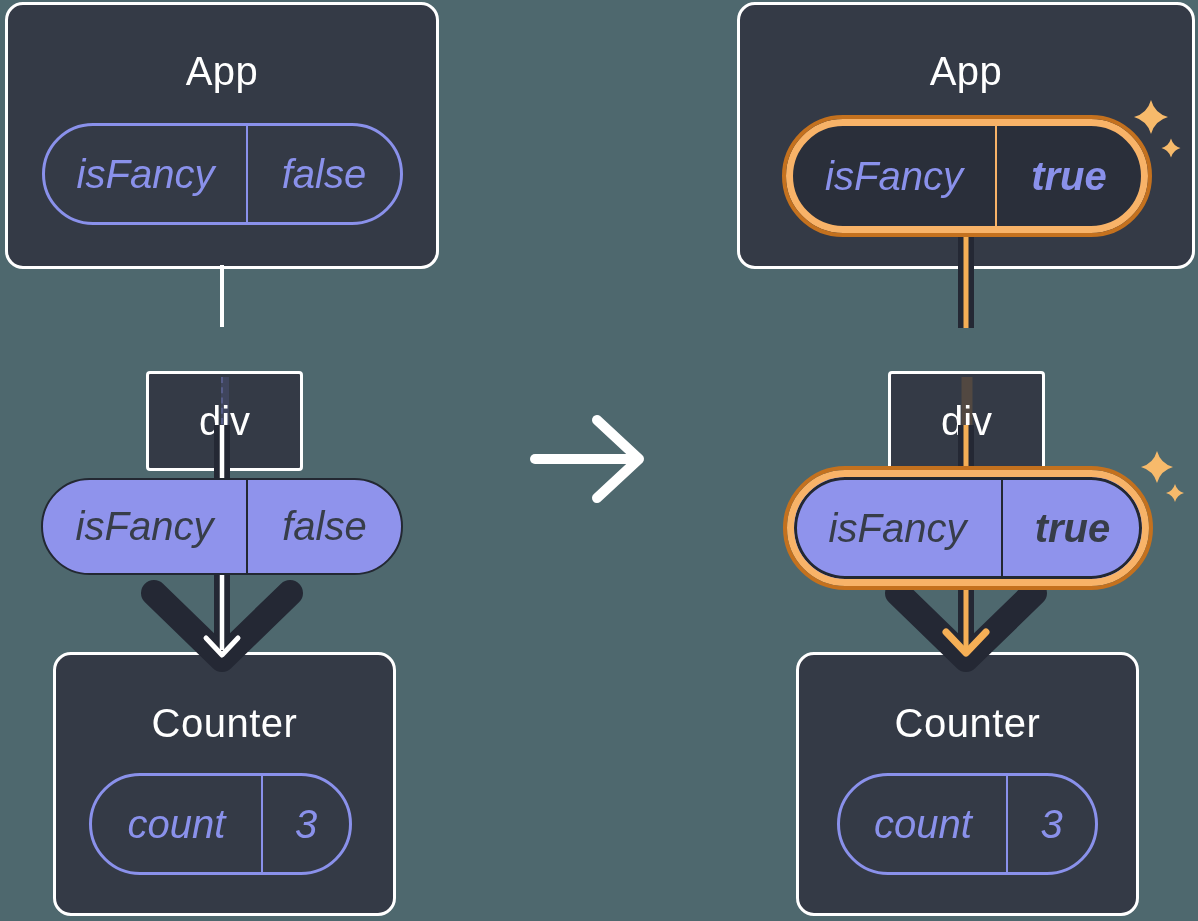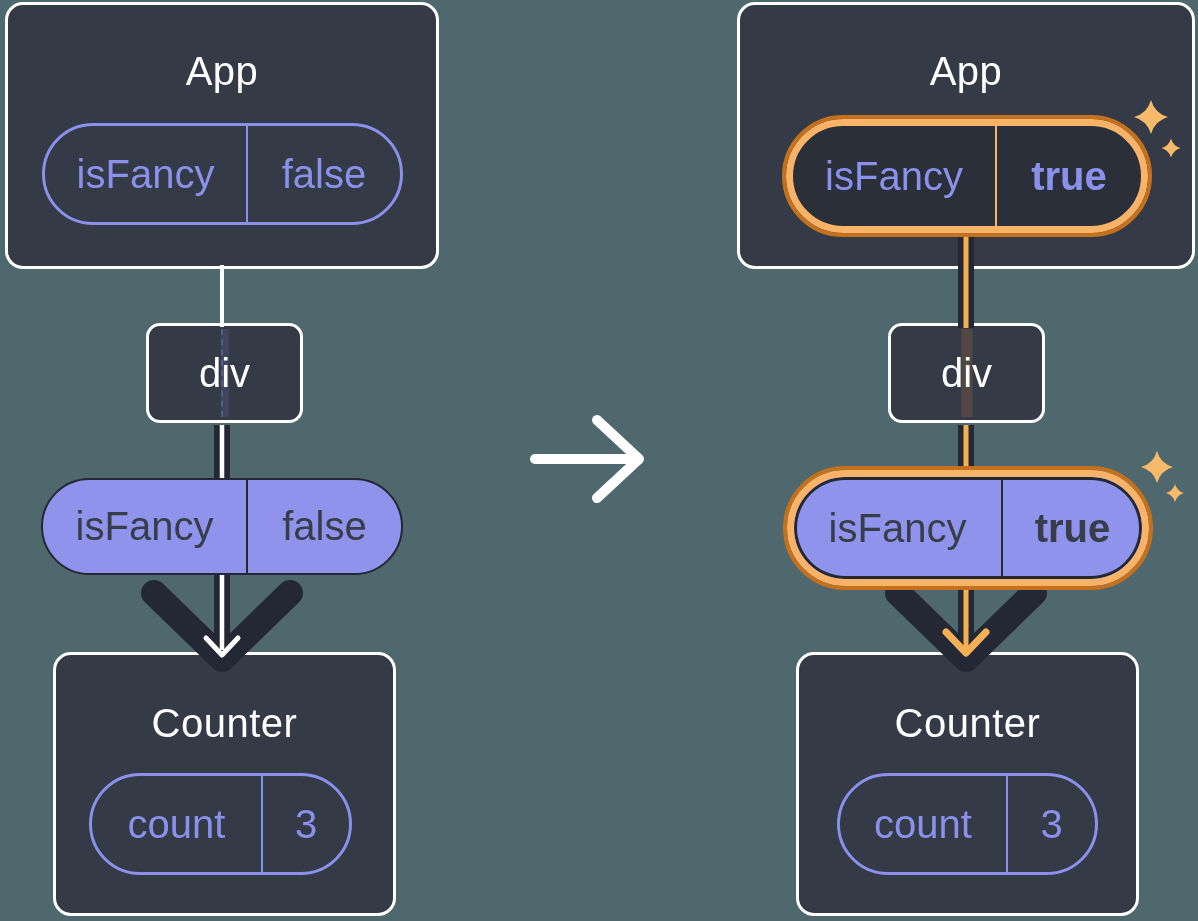--- a/index.html
+++ b/index.html
@@ -2,36 +2,36 @@
 <html style="--background: #4E686E; --card: #343A46; --card-inner-hl: #2A2F3A; --white: #FFFFFF; --arrow-dark: #242834; --purple: #8A91EB; --purple-fill: #8F93EC; --pill-text-dark: #373D49; --pill-border-dark: #232832; --orange-outline: #C4711E; --orange-band: #F8B368; --orange-arrow: #F5AF56; --sparkle: #F7BA6B;"><head>
 <meta charset="utf-8">
 <style>
   html,body{margin:0;padding:0;}
   body{font-family:"Liberation Sans", sans-serif;}
   .stage{position:relative;width:1198px;height:921px;background:var(--background);overflow:hidden;}
 
   
   .card{position:absolute;background:var(--card);border:3px solid var(--white);
         border-radius:18px;box-sizing:border-box;z-index:10;}
-  .node{border-radius:14px;}
+  .node{border-radius:4px;margin-top:48px;}
   .title{position:absolute;left:0;right:0;text-align:center;color:var(--white);
          font-size:40px;letter-spacing:.5px;}
   .node-label{position:absolute;inset:0;display:flex;align-items:center;justify-content:center;
          color:var(--white);font-size:40px;z-index:2;}
   
   .node .stripe{position:absolute;left:50%;top:3px;bottom:3px;transform:translateX(-50%);z-index:1;}
   .node-left .stripe{width:6px;background:rgba(138,145,235,.14);
          border-left:2px dashed rgba(138,145,235,.30);}
   .node-right .stripe{width:11px;background:rgba(232,142,40,.17);}
 
   
   .pill{position:absolute;display:flex;border-radius:999px;box-sizing:border-box;
         z-index:30;font-size:40px;}
   .cell{display:flex;align-items:center;justify-content:center;height:100%;
-        box-sizing:border-box;}
+        box-sizing:border-box;font-style:italic;}
   .c1{border-right:2px solid transparent;}
   .c2{flex:1;}
   .bold{font-weight:700;text-align:center;}
 
   .p-outline{border:3px solid var(--purple);color:var(--purple);background:transparent;}
   .p-outline .c1{border-right-color:var(--purple);}
 
   .p-fill{background:var(--purple-fill);border:2px solid var(--pill-border-dark);
           color:var(--pill-text-dark);}
   .p-fill .c1{border-right-color:var(--pill-border-dark);}

